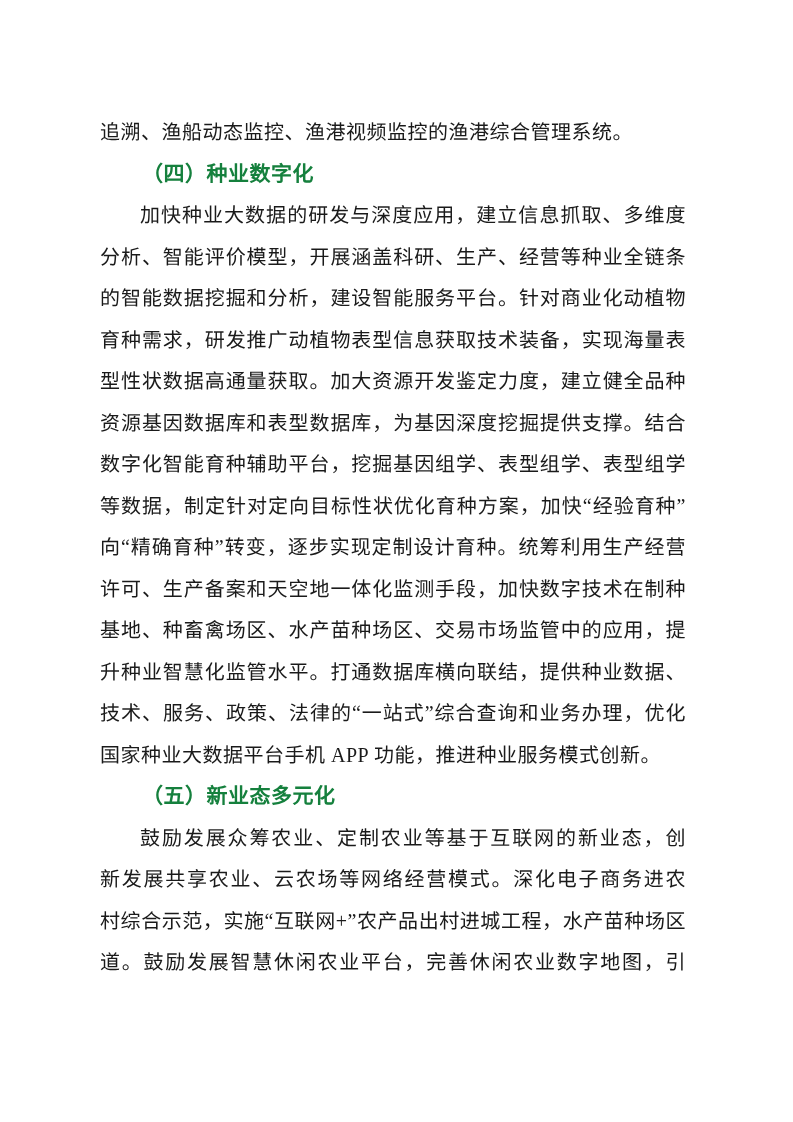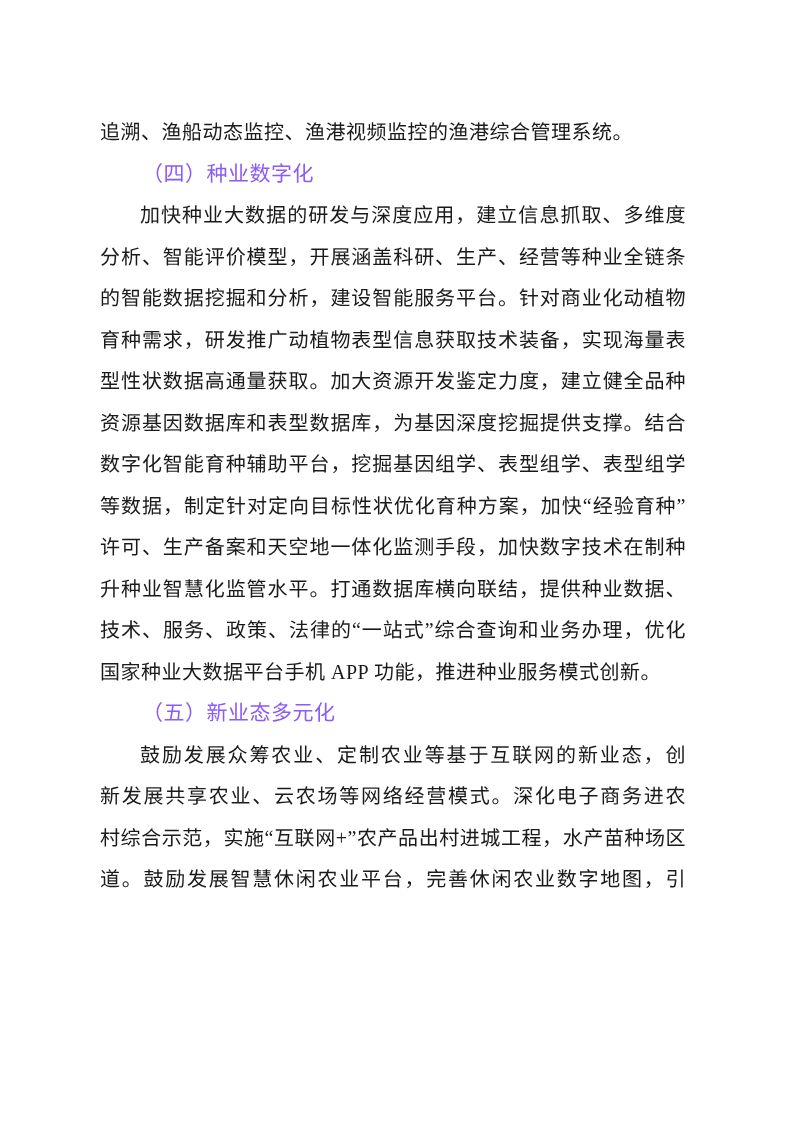--- a/index.html
+++ b/index.html
@@ -33,26 +33,26 @@
     letter-spacing: 0.5px;
   }
   .line.end {
     text-align: left;
     text-align-last: left;
   }
   .line.indent {
     text-indent: 2em;
   }
   .line.heading {
-    font-weight: 400;
+    font-weight: 700;
     font-size: 21px;
     text-align: left;
     text-align-last: left;
     text-indent: 2em;
-    color: #8b5cf6;
+    color: #15803d;
   }
   .page-number {
     position: absolute;
     top: 1040px;
     left: 0;
     width: 100%;
     text-align: center;
     font-size: 18px;
     line-height: 22px;
     color: #1a1a1a;
@@ -67,21 +67,23 @@
     <div class="line end">追溯、渔船动态监控、渔港视频监控的渔港综合管理系统。</div>
     <div class="line heading">（四）种业数字化</div>
     <div class="line indent">加快种业大数据的研发与深度应用，建立信息抓取、多维度</div>
     <div class="line">分析、智能评价模型，开展涵盖科研、生产、经营等种业全链条</div>
     <div class="line">的智能数据挖掘和分析，建设智能服务平台。针对商业化动植物</div>
     <div class="line">育种需求，研发推广动植物表型信息获取技术装备，实现海量表</div>
     <div class="line">型性状数据高通量获取。加大资源开发鉴定力度，建立健全品种</div>
     <div class="line">资源基因数据库和表型数据库，为基因深度挖掘提供支撑。结合</div>
     <div class="line">数字化智能育种辅助平台，挖掘基因组学、表型组学、表型组学</div>
     <div class="line">等数据，制定针对定向目标性状优化育种方案，加快“经验育种”</div>
+    <div class="line">向“精确育种”转变，逐步实现定制设计育种。统筹利用生产经营</div>
     <div class="line">许可、生产备案和天空地一体化监测手段，加快数字技术在制种</div>
+    <div class="line">基地、种畜禽场区、水产苗种场区、交易市场监管中的应用，提</div>
     <div class="line">升种业智慧化监管水平。打通数据库横向联结，提供种业数据、</div>
     <div class="line">技术、服务、政策、法律的“一站式”综合查询和业务办理，优化</div>
     <div class="line end">国家种业大数据平台手机 APP 功能，推进种业服务模式创新。</div>
     <div class="line heading">（五）新业态多元化</div>
     <div class="line indent">鼓励发展众筹农业、定制农业等基于互联网的新业态，创</div>
     <div class="line">新发展共享农业、云农场等网络经营模式。深化电子商务进农</div>
     <div class="line">村综合示范，实施“互联网+”农产品出村进城工程，水产苗种场区</div>
     <div class="line">道。鼓励发展智慧休闲农业平台，完善休闲农业数字地图，引</div>
   </div>
   <div class="page-number">14</div>

